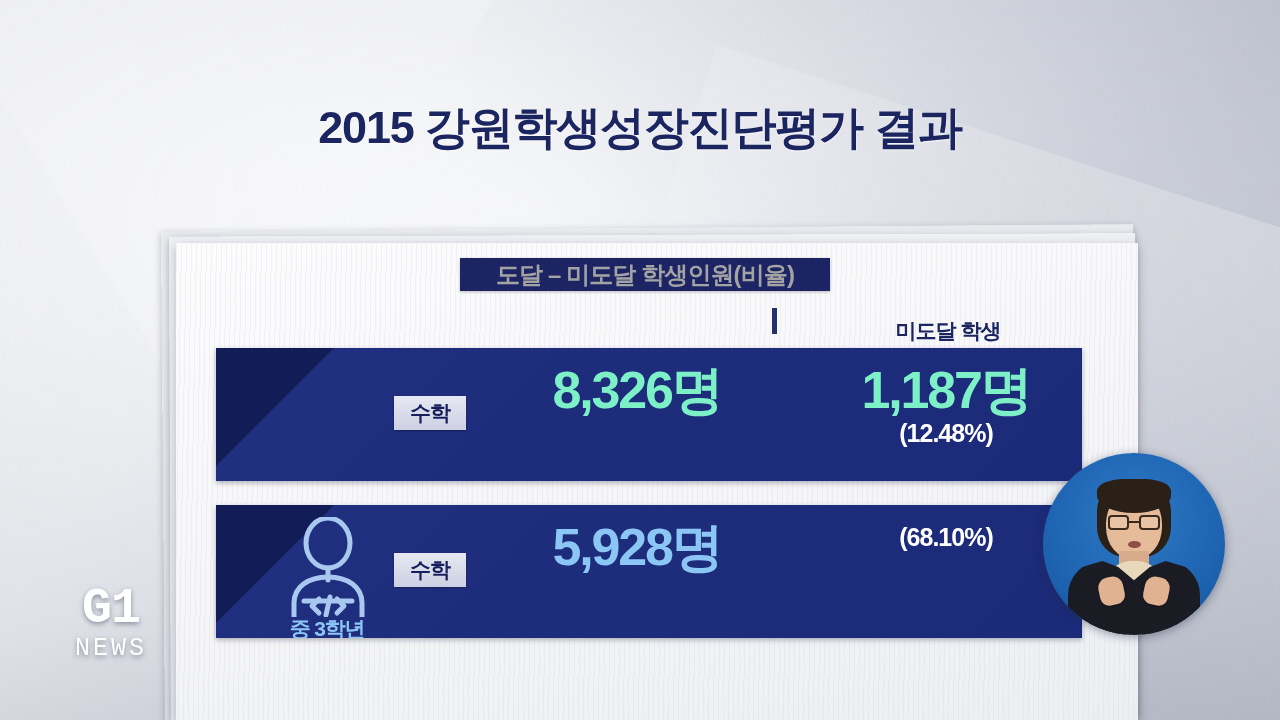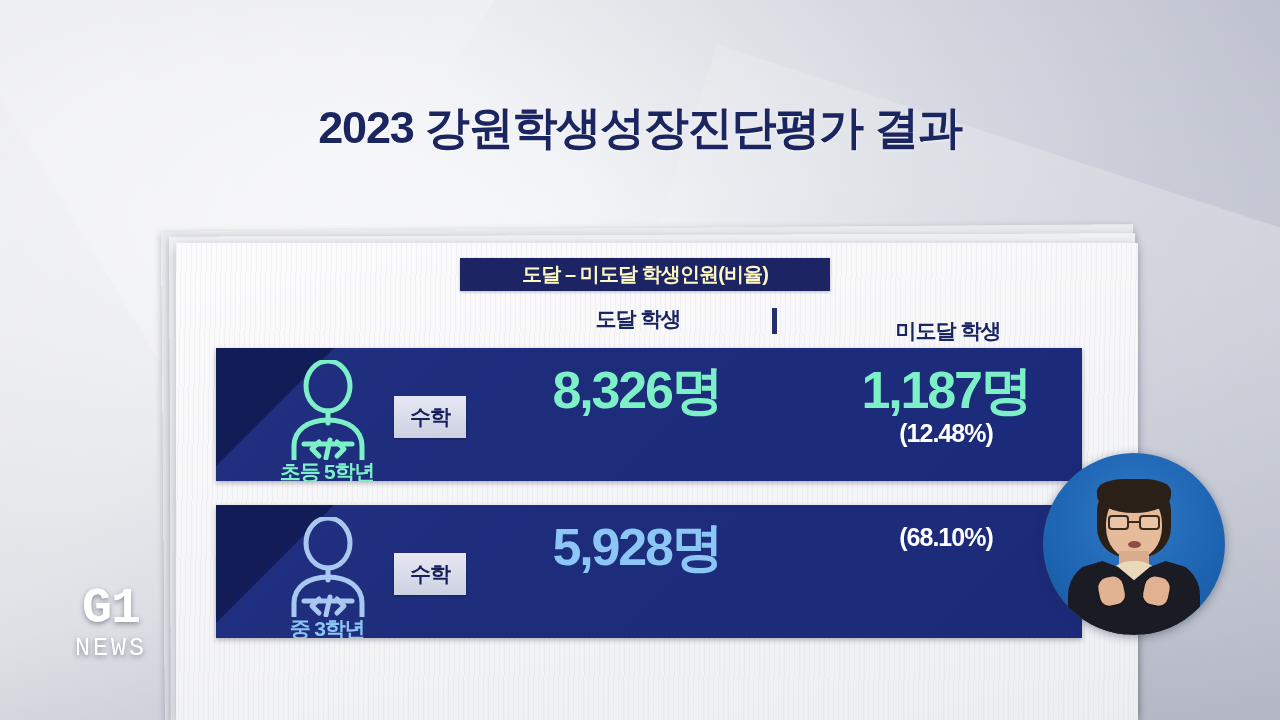--- a/index.html
+++ b/index.html
@@ -67,21 +67,21 @@
   }
 
   
   #card{ position:absolute; left:176px; top:243px; width:962px; height:477px; z-index:5; }
 
   .banner{
     position:absolute; left:284px; top:15px; width:370px; height:33px;
     background:#1c2464; display:flex; align-items:center; justify-content:center;
     box-shadow:0 1px 3px rgba(0,0,0,.25);
   }
-  .banner span{ color:#fef9c3; font-size:20px; font-weight:700; letter-spacing:-.9px; }
+  .banner span{ color:#a3a3a3; font-size:24px; font-weight:700; letter-spacing:-.9px; }
 
   .colheads{ position:absolute; left:0; top:62px; width:100%; height:36px; }
   .colheads .ch{
     position:absolute; top:0; font-size:21px; font-weight:700; color:#1b2560;
     letter-spacing:-1px; text-align:center;
   }
   .ch.left{ left:372px; width:180px; }
   .ch.right{ left:672px; width:200px;margin-top:12px; }
   .divider{
     position:absolute; left:596px; top:3px; width:5px; height:26px; background:#24306e;
@@ -103,21 +103,21 @@
   }
 
   .icon-wrap{ position:absolute; left:50px; top:10px; width:120px; height:120px; }
   .icon-wrap svg{ position:absolute; left:16px; top:2px; }
   .grade{
     position:absolute; left:-14px; bottom:-4px; width:150px; text-align:center;
     font-size:21px; font-weight:700; letter-spacing:-1.2px; line-height:1;
   }
 
   .subject{
-    position:absolute; left:178px; top:48px; width:72px; height:42px;
+    position:absolute; left:178px; top:48px; width:72px; height:34px;
     background:linear-gradient(180deg,#e6e8f2,#ccd0e2);
     display:flex; align-items:center; justify-content:center;
     box-shadow:0 1px 2px rgba(0,0,0,.3);
   }
   .subject span{ font-size:21px; font-weight:700; color:#161f5c; letter-spacing:-1px; }
 
   .stat{ position:absolute; top:16px; text-align:center; }
   .stat.left{ left:276px; width:290px; }
   .stat.right{ left:580px; width:300px; }
   .stat .num{
@@ -209,54 +209,41 @@
 <div id="bg">
   <div class="g1"></div>
   <div class="band-a"></div>
   <div class="band-b"></div>
   <div class="band-c"></div>
   <div class="band-d"></div>
   <div class="vig"></div>
 </div>
 
 <div id="headline">
-  <div class="title">2023 강원학생성장진단평가 결과</div>
+  <div class="title">2015 강원학생성장진단평가 결과</div>
 </div>
 
 <div class="sheet" id="sheet3"></div>
 <div class="sheet" id="sheet2"></div>
 <div class="sheet" id="sheet1"></div>
 
 <div id="card">
 
   <div class="banner">
     <span>도달 – 미도달 학생인원(비율)</span>
   </div>
 
   <div class="colheads">
-    <div class="ch left">도달 학생</div>
     <div class="divider"></div>
     <div class="ch right">미도달 학생</div>
   </div>
 
   <div class="row mint" id="row1">
     <div class="corner"></div>
 
-    <div class="icon-wrap">
-      <svg width="92" height="100" viewBox="0 0 92 100" fill="none" stroke-width="5" stroke-linecap="round" stroke-linejoin="round">
-        <ellipse cx="46" cy="26" rx="22" ry="25"></ellipse>
-        <path d="M46 51 v12"></path>
-        <path d="M12 100 v-14 c0 -16 14 -26 34 -26 s34 10 34 26 v14"></path>
-        <path d="M22 84 h48"></path>
-        <path d="M37 82 l-7 7 l7 7"></path>
-        <path d="M55 82 l7 7 l-7 7"></path>
-        <path d="M48 80 l-4 18"></path>
-      </svg>
-      <div class="grade">초등 5학년</div>
-    </div>
 
     <div class="subject">
       <span>수학</span>
     </div>
 
     <div class="stat left">
       <div class="num">8,326명</div>
     </div>
 
     <div class="stat right">

